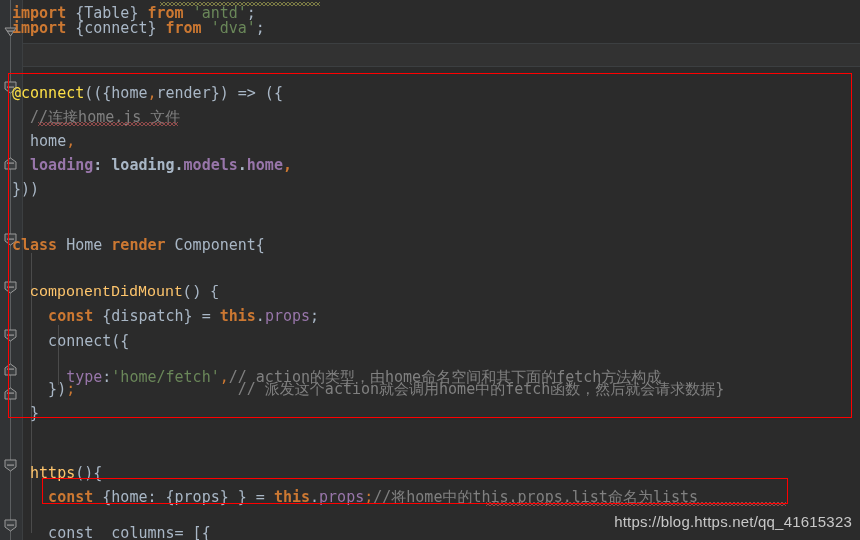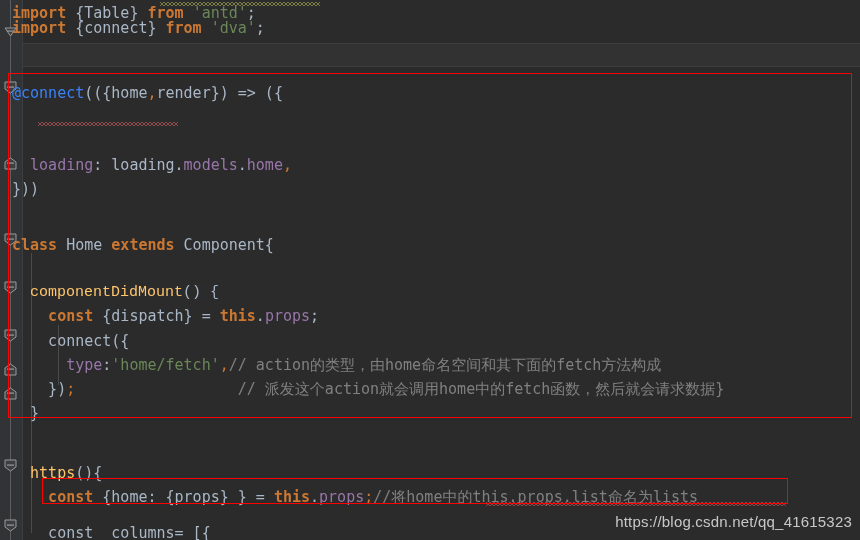--- a/index.html
+++ b/index.html
@@ -90,21 +90,21 @@
   }
 
   
   .kw      { color: #cc7832; font-weight: bold; }
   .kw2     { color: #cc7832; }
   .str     { color: #6a8759; }
   .cmt     { color: #808080; }
   .fn      { color: #ffc66d; }
   .field   { color: #9876aa; }
   .plain   { color: #a9b7c6; }
-  .deco    { color: #3b82f6; }
+  .deco    { color: #fde047; }
 
   
   .squig {
     position: absolute;
     height: 4px;
     background-image:
       linear-gradient(45deg, transparent 45%, currentColor 45%, currentColor 55%, transparent 55%),
       linear-gradient(-45deg, transparent 45%, currentColor 45%, currentColor 55%, transparent 55%);
     background-size: 4px 4px;
     background-repeat: repeat-x;
@@ -224,42 +224,44 @@
   <div class="indent-guide" style="left:31px; top:253px; height:280px;"></div>
   <div class="indent-guide" style="left:58px; top:325px; height:60px;"></div>
 
   <div class="code">
 
     <div class="line" style="top:1px;"><span class="txt"><span class="kw">import </span><span class="plain">{Table} </span><span class="kw">from </span><span class="str">'antd'</span><span class="plain">;</span></span></div>
     <div class="line" style="top:16px;"><span class="txt"><span class="kw">import </span><span class="plain">{connect} </span><span class="kw">from </span><span class="str">'dva'</span><span class="plain">;</span></span></div>
     <div class="line" style="top:49px;"><span class="txt"></span></div>
     <div class="line" style="top:73px;"><span class="txt"></span></div>
     <div class="line" style="top:81px;"><span class="txt"><span class="deco">@connect</span><span class="plain">((</span><span class="plain">{home</span><span class="kw2">,</span><span class="plain">render}</span><span class="plain">) =&gt; ({</span></span></div>
-    <div class="line" style="top:153px;"><span class="txt"><span class="field">  loading</span><span class="plain">: </span><span class="plain">loading</span><span class="plain">.</span><span class="field">models</span><span class="plain">.</span><span class="field">home</span><span class="kw2">,</span></span></div>
+    <div class="line" style="top:105px;"><span class="txt"><span class="cmt">  //连接home.js 文件</span></span></div>
+    <div class="line" style="top:129px;"><span class="txt"><span class="plain">  home</span><span class="kw2">,</span></span></div>
+    <div class="line" style="top:153px;font-weight:bold;"><span class="txt"><span class="field">  loading</span><span class="plain">: </span><span class="plain">loading</span><span class="plain">.</span><span class="field">models</span><span class="plain">.</span><span class="field">home</span><span class="kw2">,</span></span></div>
     <div class="line" style="top:177px;"><span class="txt"><span class="plain">}))</span></span></div>
     <div class="line" style="top:201px;"><span class="txt"></span></div>
     <div class="line" style="top:225px;"><span class="txt"></span></div>
-    <div class="line" style="top:233px;"><span class="txt"><span class="kw">class </span><span class="plain">Home </span><span class="kw">extends </span><span class="plain">Component{</span></span></div>
+    <div class="line" style="top:233px;"><span class="txt"><span class="kw">class </span><span class="plain">Home </span><span class="kw">render </span><span class="plain">Component{</span></span></div>
     <div class="line" style="top:257px;"><span class="txt"></span></div>
     <div class="line" style="top:281px;font-family:Liberation Mono, monospace;"><span class="txt"><span class="fn">  componentDidMount</span><span class="plain">() {</span></span></div>
     <div class="line" style="top:304px;"><span class="txt"><span class="kw">    const </span><span class="plain">{dispatch} = </span><span class="kw">this</span><span class="plain">.</span><span class="field">props</span><span class="plain">;</span></span></div>
     <div class="line" style="top:321px;"><span class="txt"></span></div>
     <div class="line" style="top:329px;"><span class="txt"><span class="plain">    connect({</span></span></div>
-    <div class="line" style="top:353px;"><span class="txt"><span class="field">      type</span><span class="plain">:</span><span class="str">'home/fetch'</span><span class="kw2">,</span><span class="cmt">// action的类型，由home命名空间和其下面的fetch方法构成</span></span></div>
+    <div class="line" style="top:365px;"><span class="txt"><span class="field">      type</span><span class="plain">:</span><span class="str">'home/fetch'</span><span class="kw2">,</span><span class="cmt">// action的类型，由home命名空间和其下面的fetch方法构成</span></span></div>
     <div class="line" style="top:377px;"><span class="txt"><span class="plain">    })</span><span class="kw2">;</span><span class="cmt">                  // 派发这个action就会调用home中的fetch函数，然后就会请求数据}</span></span></div>
     <div class="line" style="top:401px;"><span class="txt"><span class="plain">  }</span></span></div>
     <div class="line" style="top:425px;"><span class="txt"></span></div>
     <div class="line" style="top:441px;"><span class="txt"></span></div>
     <div class="line" style="top:461px;"><span class="txt"><span class="fn">  https</span><span class="plain">(){</span></span></div>
     <div class="line" style="top:485px;"><span class="txt"><span class="kw">    const </span><span class="plain">{home: {props} } = </span><span class="kw">this</span><span class="plain">.</span><span class="field">props</span><span class="kw2">;</span><span class="cmt">//将home中的this.props.list命名为lists</span></span></div>
     <div class="line" style="top:505px;"><span class="txt"></span></div>
     <div class="line" style="top:521px;"><span class="txt"><span class="plain">    const  columns= [{</span></span></div>
   </div>
 
   <div class="squig err" style="left:38px; top:122px; width:140px;"></div>
   <div class="squig err" style="left:486px; top:502px; width:300px;"></div>
 
   <div class="annot-box" style="left:8px; top:73px; width:844px; height:345px;"></div>
   <div class="annot-box" style="left:42px; top:478px; width:746px; height:26px;"></div>
 
-  <div class="watermark">https://blog.csdn.net/qq_41615323</div>
+  <div class="watermark">https://blog.https.net/qq_41615323</div>
 
 </div>
 
 </body></html>

